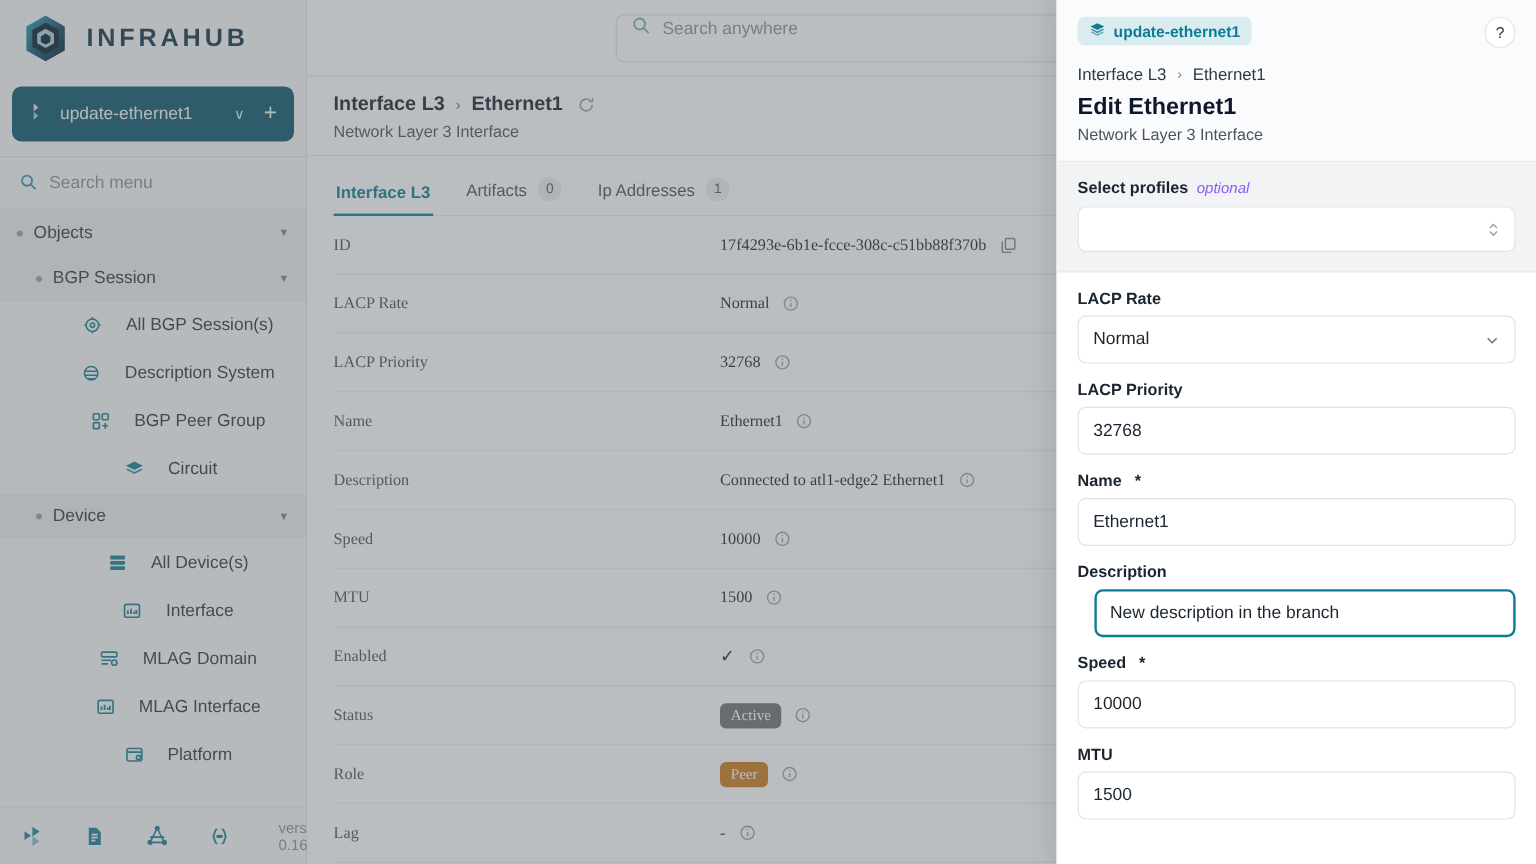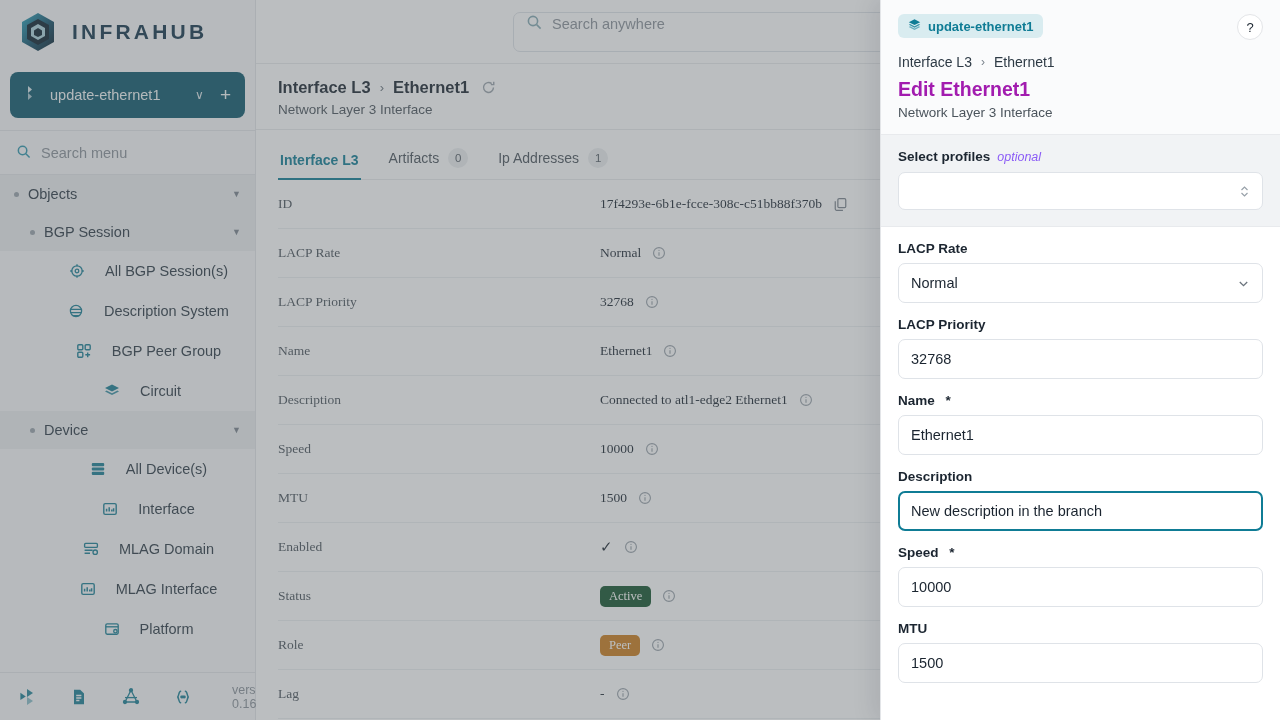--- a/index.html
+++ b/index.html
@@ -145,21 +145,21 @@
   }
   .help-btn {
     width: 26px; height: 26px; border-radius: 50%;
     border: 1px solid #e3e5e8; background: #fff; color: #1b2530;
     display: flex; align-items: center; justify-content: center;
     font-size: 13px; cursor: pointer; flex: 0 0 26px;
   }
   .panel-crumbs { display: flex; align-items: center; gap: 9px; margin-top: 14px; }
   .pc-item { font-size: 14px; color: #2d3a45; cursor: pointer;}
   .pc-sep { font-size: 12px; color: #7b848d; }
-  .panel-title { font-size: 19.5px; font-weight: 700; color: #a21caf; margin-top: 8px; }
+  .panel-title { font-size: 19.5px; font-weight: 700; color: #0f172a; margin-top: 8px; }
   .panel-sub { font-size: 13.5px; color: #4b545c; margin-top: 4px; }
 
   .panel-profiles { background: #f1f3f5; padding: 14px 17px 16px 17px; border-bottom: 1px solid #e8eaed;}
   .fld-label { font-size: 13.5px; font-weight: 700; color: #1b2530; display: flex; align-items: baseline; gap: 7px;}
   .fld-opt { font-size: 12.5px; font-style: italic; font-weight: 400; color: #8b5cf6; }
   .req { color: #1b2530; }
   .select-empty {
     margin-top: 8px; height: 38px; background: #fff;
     border: 1px solid #dfe3e8; border-radius: 7px;
     display: flex; align-items: center; justify-content: flex-end;
@@ -543,21 +543,21 @@
                 <path d="M8 7.2v4"></path>
                 <circle cx="8" cy="4.9" r=".75" fill="#98a1a9" stroke="none"></circle>
             </svg>
           </span>
         </div>
       </div>
 
       <div class="attr-row">
         <div class="attr-label">Status</div>
         <div class="attr-value">
-          <span class="pill" id="pill-status" style="background: #14532d;">Active</span>
+          <span class="pill" id="pill-status" style="background: #737373;">Active</span>
           <span class="info-ico">
             <svg width="14" height="14" viewBox="0 0 16 16" fill="none" stroke="#98a1a9" stroke-width="1.3">
               <circle cx="8" cy="8" r="6.2"></circle>
                 <path d="M8 7.2v4"></path>
                 <circle cx="8" cy="4.9" r=".75" fill="#98a1a9" stroke="none"></circle>
             </svg>
           </span>
         </div>
       </div>
 
@@ -662,21 +662,21 @@
           <span>Name</span>
             <span class="req">&nbsp;*</span>
         </div>
         <div class="ctrl">
           <span class="val">Ethernet1</span>
         </div>
       </div>
 
       <div class="field">
         <div class="fld-label">Description</div>
-        <div class="ctrl focused" style="border-color: rgb(15, 124, 149);">
+        <div class="ctrl focused" style="border-color: rgb(15, 124, 149); margin-left: 14px;">
           <span class="val">New description in the branch</span>
         </div>
       </div>
 
       <div class="field">
         <div class="fld-label">
           <span>Speed</span>
             <span class="req">&nbsp;*</span>
         </div>
         <div class="ctrl">

